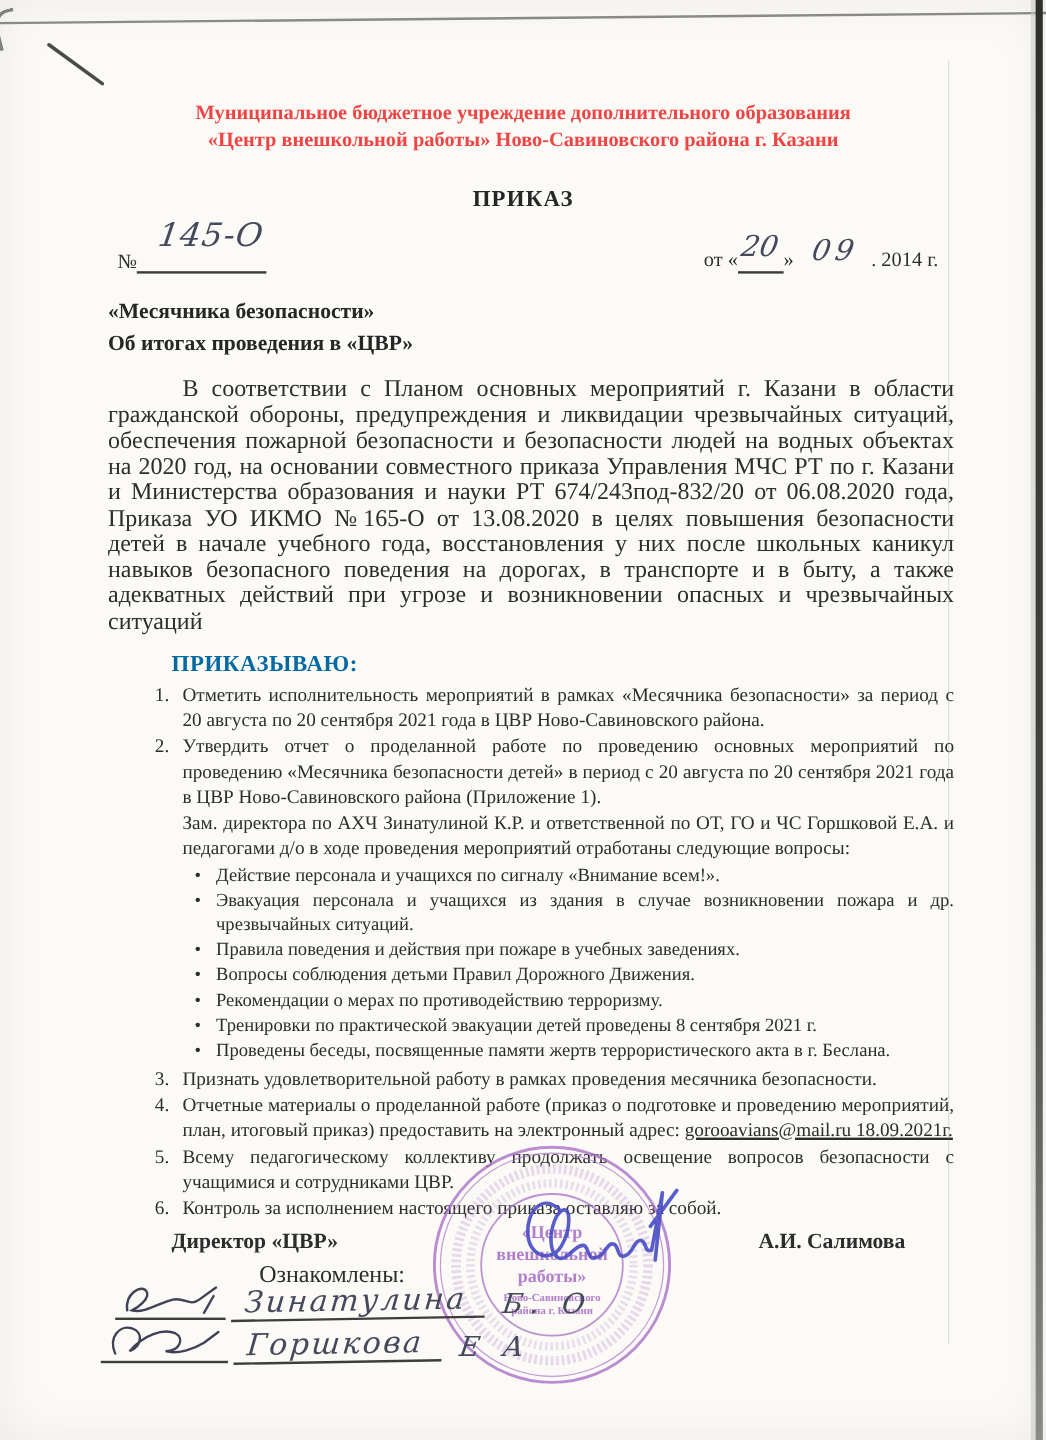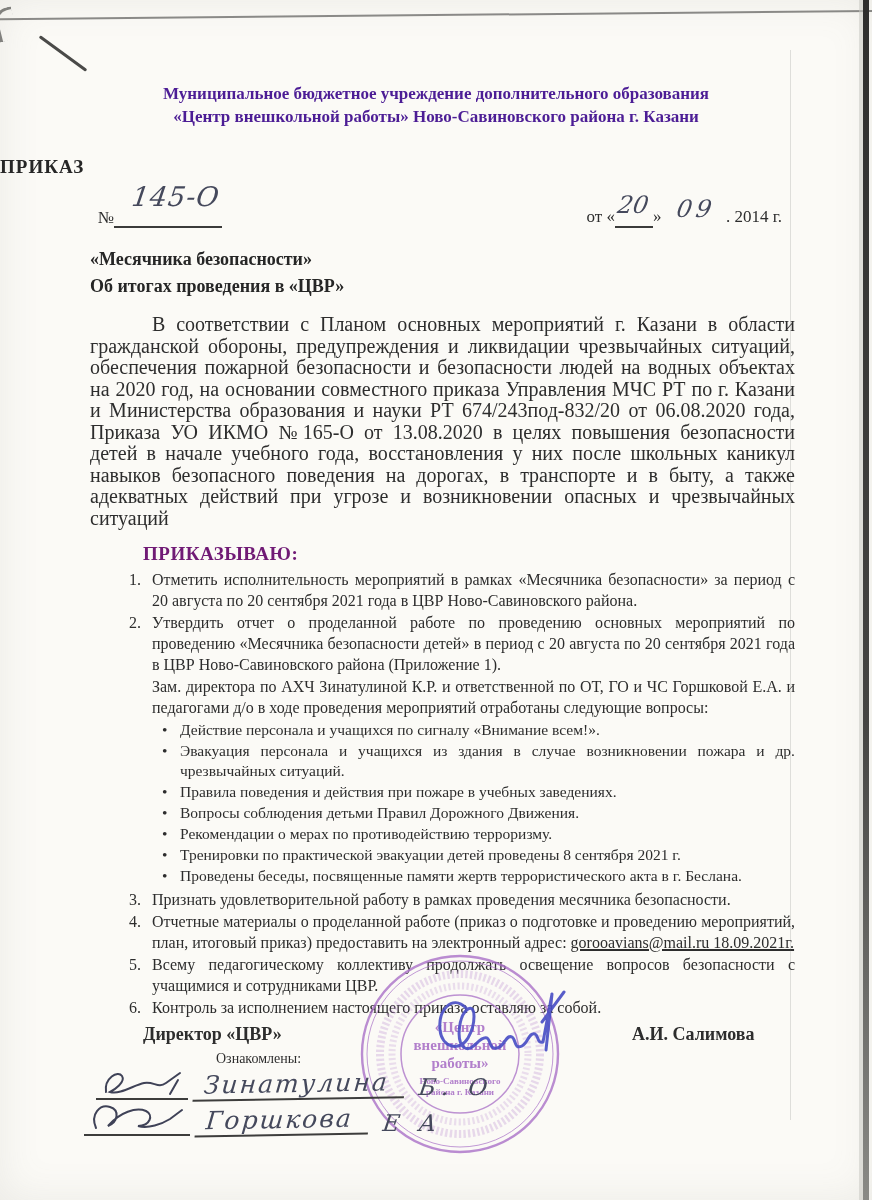--- a/index.html
+++ b/index.html
@@ -17,57 +17,57 @@
   .pen-mark { position:absolute; left:34px; top:52px; width:58px; height:3px;
     background:#4a4a48; border-radius:2px; transform:rotate(36deg); }
   .right-edge { position:absolute; right:3px; top:0; width:6px; height:100%;
     background:linear-gradient(to bottom,#2f2f2e 0%, #454543 60%, #8a8a86 100%); }
   .right-edge-soft { position:absolute; right:9px; top:0; width:4px; height:100%;
     background:#c9c8c2; opacity:.55; }
   .fold-line { position:absolute; left:790px; top:50px; width:1px; height:1070px;
     background:rgba(110,110,108,0.20); }
   
   .org-header { padding-top:82px; margin:0 62px; text-align:center;
-    font-weight:bold; font-size:17px; line-height:23px; color:#4c1d95; }
-  .doc-type { font-weight:bold; font-size:19px;
+    font-weight:bold; font-size:17px; line-height:23px; color:#ef4444; }
+  .doc-type { text-align:center; font-weight:bold; font-size:19px;
     letter-spacing:1px; margin-top:28px; color:#262626; }
   .numrow { position:relative; margin:14px 78px 0 98px; height:40px; font-size:17px; }
   .num-left { position:absolute; left:0; bottom:4px; }
   .blank-line { display:inline-block; width:108px; height:1.05em;
     border-bottom:2px solid #3b3b3a; vertical-align:bottom; }
   .hand { font-family:"DejaVu Serif", serif; font-style:italic; color:#45495c; }
   .hand-number { position:absolute; left:34px; bottom:16px; font-size:27px;
     transform:skewX(-8deg); letter-spacing:1px; }
   .date-right { position:absolute; right:12px; bottom:4px; white-space:nowrap; }
   .date-blank { display:inline-block; width:38px; height:1.05em;
     border-bottom:2px solid #3b3b3a; vertical-align:bottom; position:relative; }
   .hand-day { position:absolute; left:3px; bottom:7px; font-size:24px; transform:skewX(-10deg); }
   .hand-month { display:inline-block; font-size:24px; margin:0 10px 0 16px;
     transform:translateY(-5px) skewX(-10deg); letter-spacing:4px; }
   .subject { margin:14px 78px 0 90px; font-weight:bold; font-size:18px;
     line-height:27px; color:#262626; }
   .preamble { margin:14px 77px 0 90px; text-align:justify; font-size:20px;
     line-height:21.5px; text-indent:62px; }
   .orders-heading { margin:14px 0 4px 143px; font-weight:bold; font-size:19px;
-    letter-spacing:.5px; color:#701a75; }
+    letter-spacing:.5px; color:#0369a1; }
   .olist { margin:2px 77px 0 129px; font-size:16px; }
   .oitem { display:flex; line-height:21px; margin-bottom:1px; }
   .onum { width:23px; flex:none; }
   .otxt { flex:1; text-align:justify; }
   .cont { margin-top:1px; }
   .bullets { margin:2px 0 2px 10px; font-size:15.5px; }
   .brow { display:flex; line-height:20px; margin:1px 0; }
   .bdot { width:18px; flex:none; }
   .btxt { flex:1; text-align:justify; }
   .ulined { text-decoration:underline; text-decoration-thickness:1.5px; margin-left:4px; }
   
   .sigblock { position:relative; height:118px; margin-top:6px; }
   .director-label { position:absolute; left:143px; top:0; font-weight:bold; font-size:18px; z-index:5; }
   .director-name { position:absolute; left:632px; top:0; font-weight:bold; font-size:18px; z-index:5; }
-  .ack-label { position:absolute; left:216px; top:27px; font-size:14px; z-index:5; }
+  .ack-label { position:absolute; left:216px; top:27px; font-size:20px; z-index:5; }
   .stamp { position:absolute; left:354px; top:-76px; z-index:3; opacity:.88; }
   .dir-sign { position:absolute; left:428px; top:-34px; z-index:4; }
   .ack-row { position:absolute; display:flex; align-items:flex-end; gap:6px; z-index:6; }
   .ack-row-1 { left:96px; top:44px; }
   .ack-row-2 { left:84px; top:78px; }
   .ack-sign { border-bottom:2px solid #3d3d3c; line-height:0; padding:0 4px; }
   .ack-name { font-size:25px; border-bottom:2px solid #3d3d3c; padding:0 16px 0 10px;
     transform:skewX(-6deg) rotate(-1deg); letter-spacing:2px; white-space:nowrap; }
   .ack-init { font-size:23px; transform:skewX(-8deg); padding-left:8px; letter-spacing:6px; white-space:nowrap; }
   .stamp text { font-family:"Liberation Serif", serif; font-weight:bold; text-anchor:middle; }

